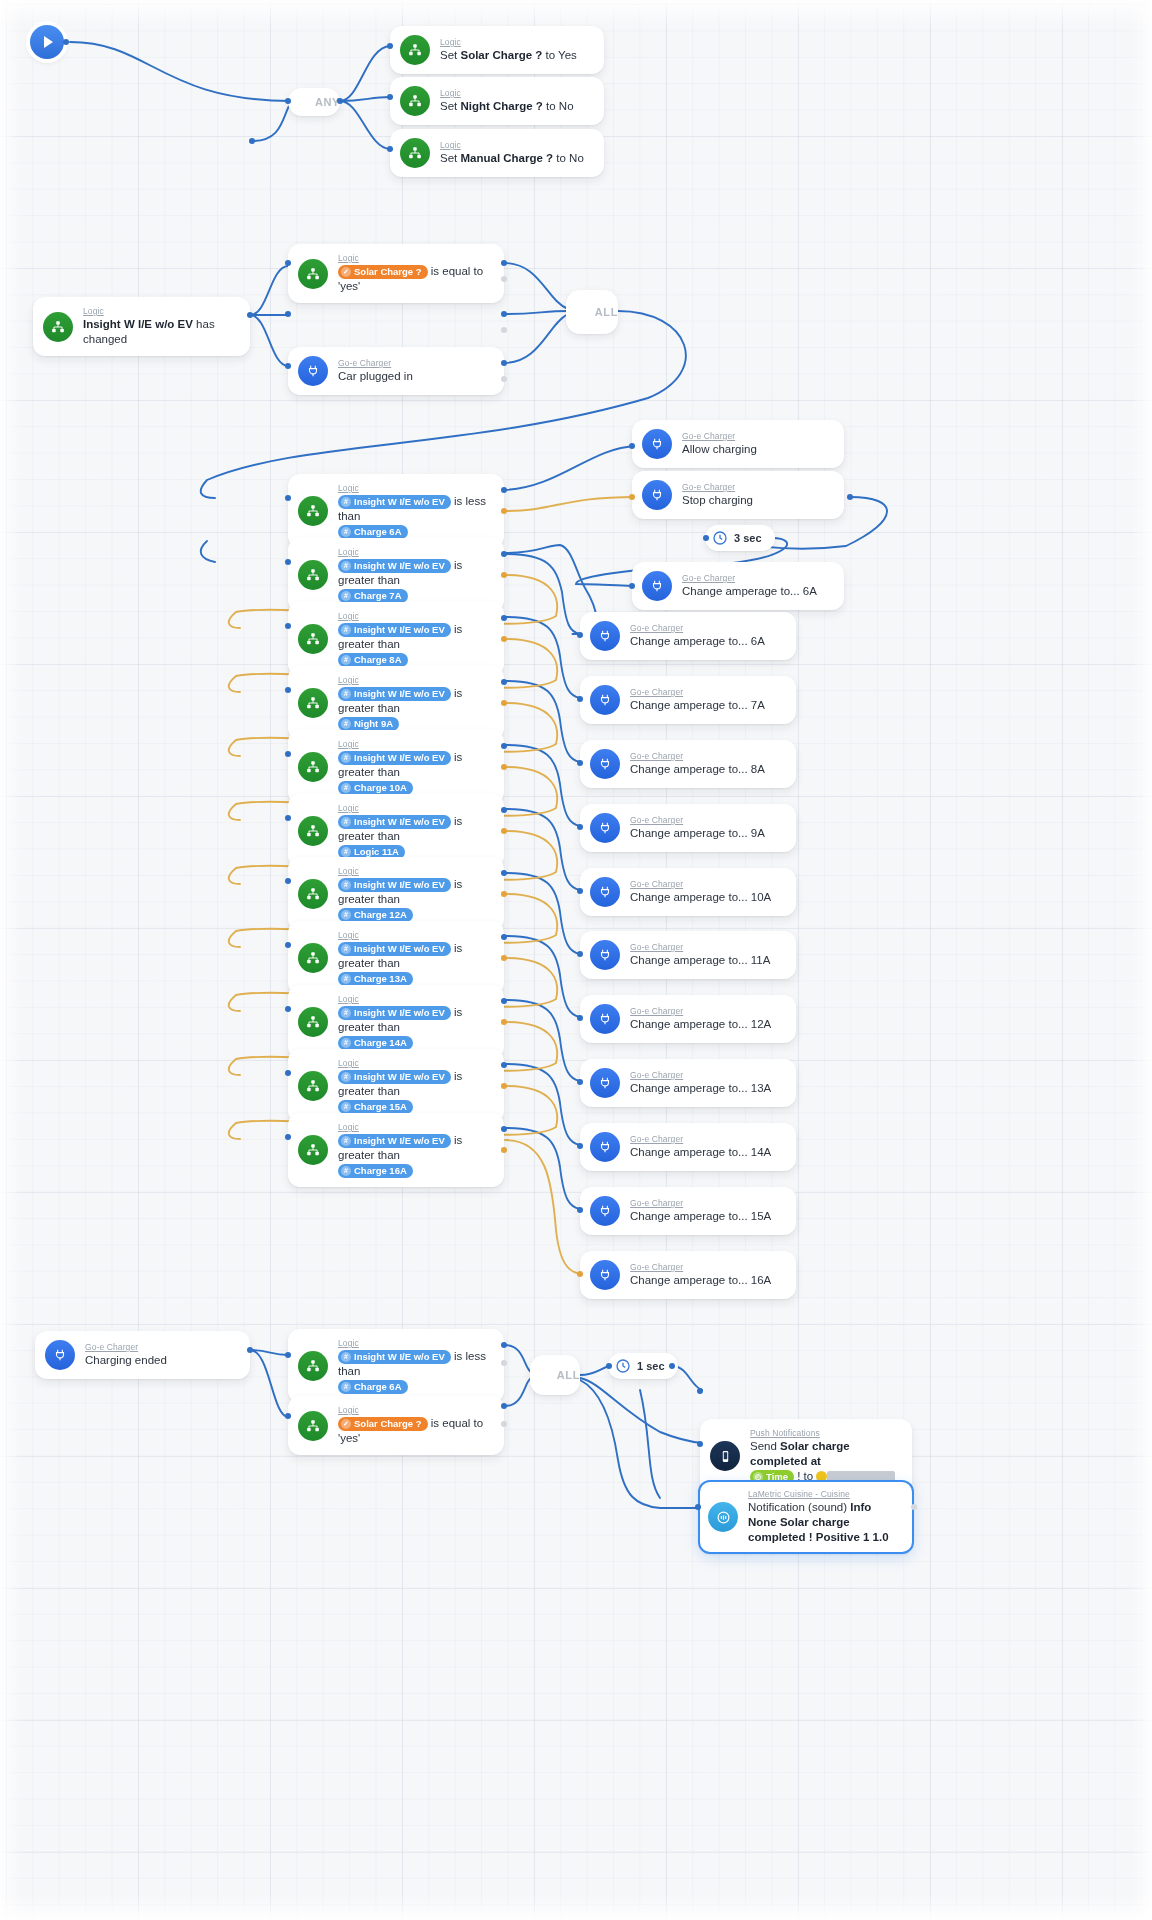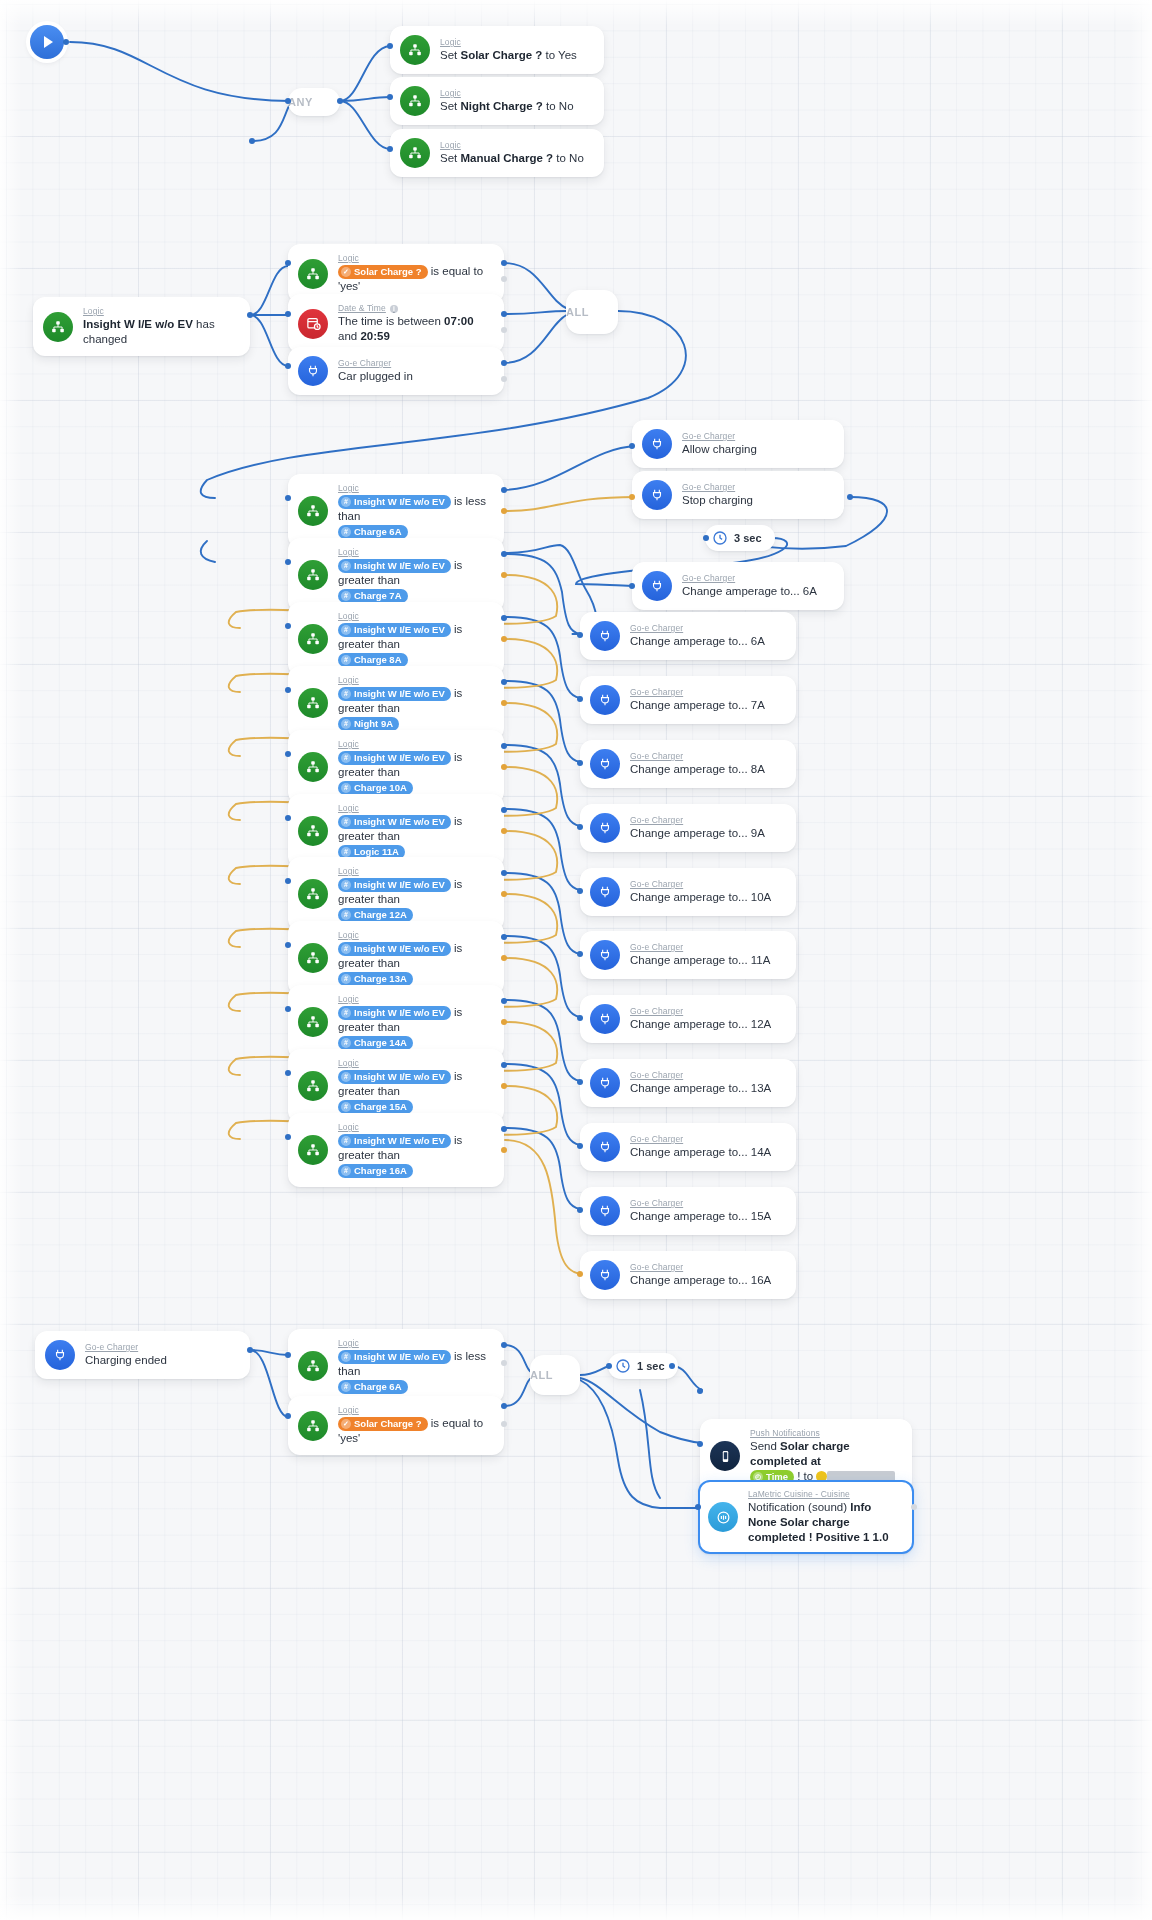--- a/index.html
+++ b/index.html
@@ -123,21 +123,21 @@
     display:inline-block; width:68px; height:11px;
     background:#c8ccd2; border-radius:2px; vertical-align:middle;
   }
 
   
   .junction {
     position:absolute; z-index:3;
     background:#fff;
     border-radius: 14px;
     box-shadow: 0 1px 2px rgba(16,24,40,0.05), 0 3px 9px rgba(16,24,40,0.08);
-    display:flex; align-items:center; justify-content:flex-start;
+    display:flex; align-items:center; justify-content:flex-end;
     font-size: 11px; font-weight:700; color:#b6bcc5; letter-spacing:.6px;
   }
 
   
   .chip {
     position:absolute; z-index:3;
     background:#fff;
     border-radius: 14px;
     box-shadow: 0 1px 2px rgba(16,24,40,0.05), 0 3px 9px rgba(16,24,40,0.08);
     height: 26px;
@@ -345,37 +345,20 @@
       <div class="ntitle"><span class="pill pill-orange">
             <span class="tok-ic">✓</span>
             <span>Solar Charge ?</span>
           </span><span> is equal to 'yes'</span></div>
     </div>
   </div>
   <span class="port blue" style="left:285px; top:260px;"></span>
   <span class="port blue" style="left:501px; top:260px;"></span>
   <span class="port grey" style="left:501px; top:276px;"></span>
 
-  <div class="node" style="left:288px; top:294px; width:216px;">
-    <span class="nicon ic-time">
-      <svg width="15" height="15" viewBox="0 0 24 24" fill="none" stroke="#fff" stroke-width="2">
-        <rect x="3" y="4" width="15" height="15" rx="2"></rect>
-          <path d="M3 9h15"></path>
-          <circle cx="18" cy="17" r="4.5" fill="#e0343c"></circle>
-          <path d="M18 14.6v2.6l1.7 1.1"></path>
-      </svg>
-    </span>
-    <div class="bodywrap">
-      <div class="ntype">
-        <span>Date &amp; Time</span>
-        <span class="info-dot">i</span>
-      </div>
-      <div class="ntitle"><span>The time is between </span><b>07:00</b><span> and </span><b>20:59</b></div>
-    </div>
-  </div>
   <span class="port blue" style="left:285px; top:311px;"></span>
   <span class="port blue" style="left:501px; top:311px;"></span>
   <span class="port grey" style="left:501px; top:327px;"></span>
 
   <div class="node" style="left:288px; top:347px; width:216px;">
     <span class="nicon ic-goe">
       <svg width="14" height="14" viewBox="0 0 24 24" fill="none" stroke="#fff" stroke-width="1.9">
         <path d="M8 3v5M16 3v5"></path>
           <path d="M6 8h12v3a6 6 0 0 1-6 6 6 6 0 0 1-6-6z"></path>
           <path d="M12 17v4"></path>

